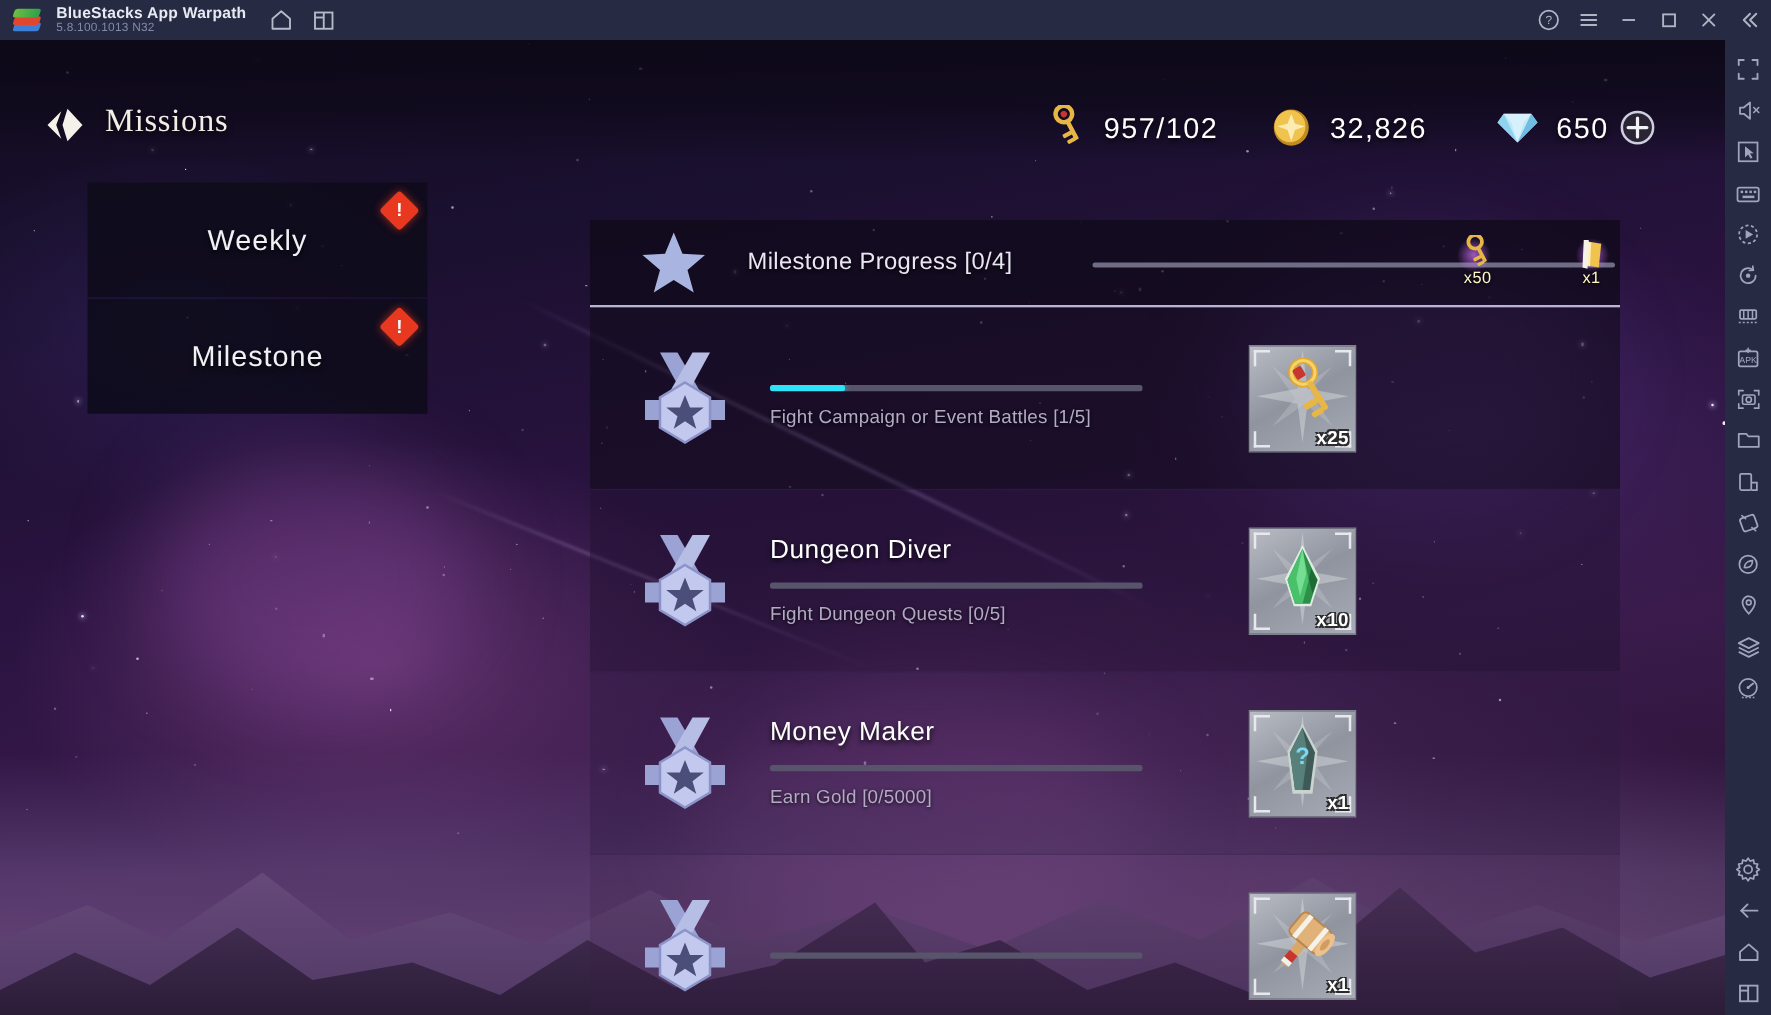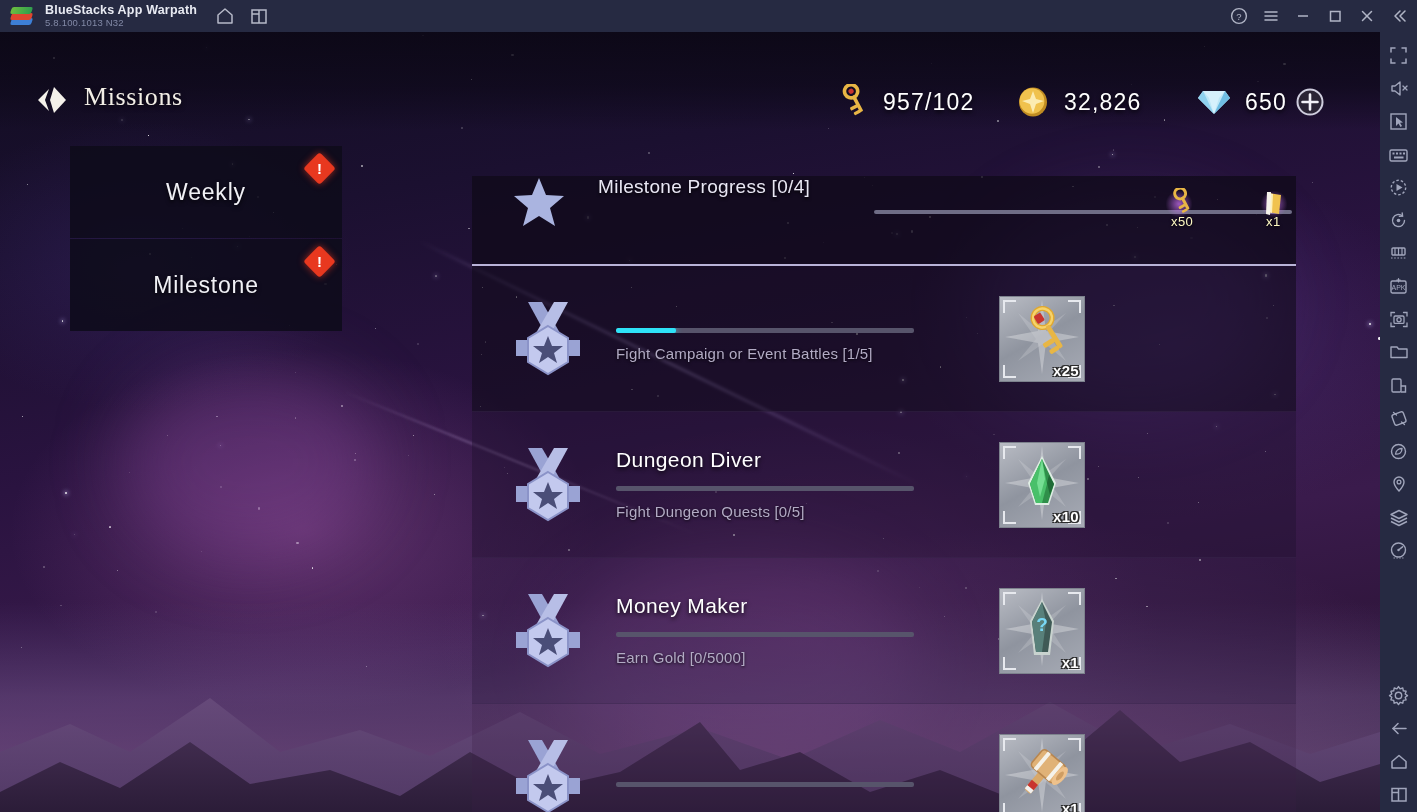--- a/index.html
+++ b/index.html
@@ -95,22 +95,22 @@
   .tab.active { background:rgba(18,13,30,.92); border:2.5px solid #f4607f;
     border-radius:3px; box-shadow:0 0 14px 2px rgba(244,96,127,.55), inset 0 0 18px rgba(244,96,127,.10); }
   .badge { position:absolute; right:11px; top:11px; width:23px; height:23px;
     background:#e8381f; transform:rotate(45deg); border-radius:3px;
     box-shadow:0 0 7px rgba(232,56,31,.7); display:flex; align-items:center; justify-content:center; }
   .badge i { transform:rotate(-45deg); color:#fff; font-style:normal;
     font-size:15px; font-weight:bold; line-height:1; }
 
   
   .panel { position:absolute; left:472px; top:144px; width:824px; z-index:12; }
-  .milestone { position:relative; height:90px; background:rgba(16,10,26,.80);
-    display:flex; border-bottom:2.5px solid #b9b3d8; }
+  .milestone { position:relative; height:70px; background:rgba(16,10,26,.80);
+    display:flex; align-items:center; border-bottom:2.5px solid #b9b3d8; }
   .ms-star { margin-left:40px; width:54px; height:52px; }
   .ms-label { margin-left:32px; color:#e9e7f4; font-size:19px; letter-spacing:.3px;
     text-shadow:0 2px 3px rgba(0,0,0,.8); white-space:nowrap; }
   .ms-track { position:absolute; left:402px; top:34px; width:418px; height:4px;
     background:#6f6d86; border-radius:2px; }
   .ms-node { position:absolute; top:-22px; width:40px; text-align:center; }
   .ms-node .glow { position:absolute; left:6px; top:2px; width:28px; height:28px;
     border-radius:50%; background:radial-gradient(circle,rgba(214,120,255,.70),rgba(160,60,230,0) 68%); }
   .ms-node .amt { position:absolute; top:26px; left:12px; color:#fef9c3; font-size:13px;
     letter-spacing:.4px; text-shadow:0 1px 3px #000; }

